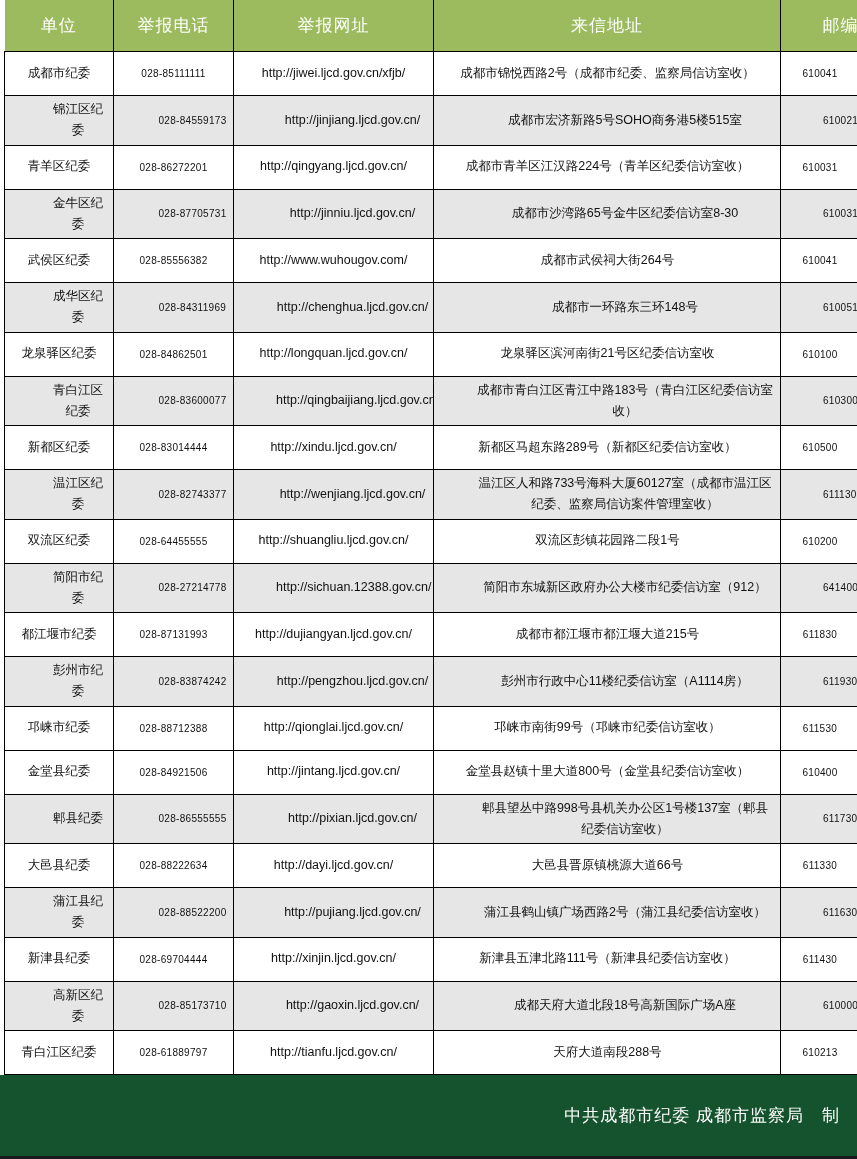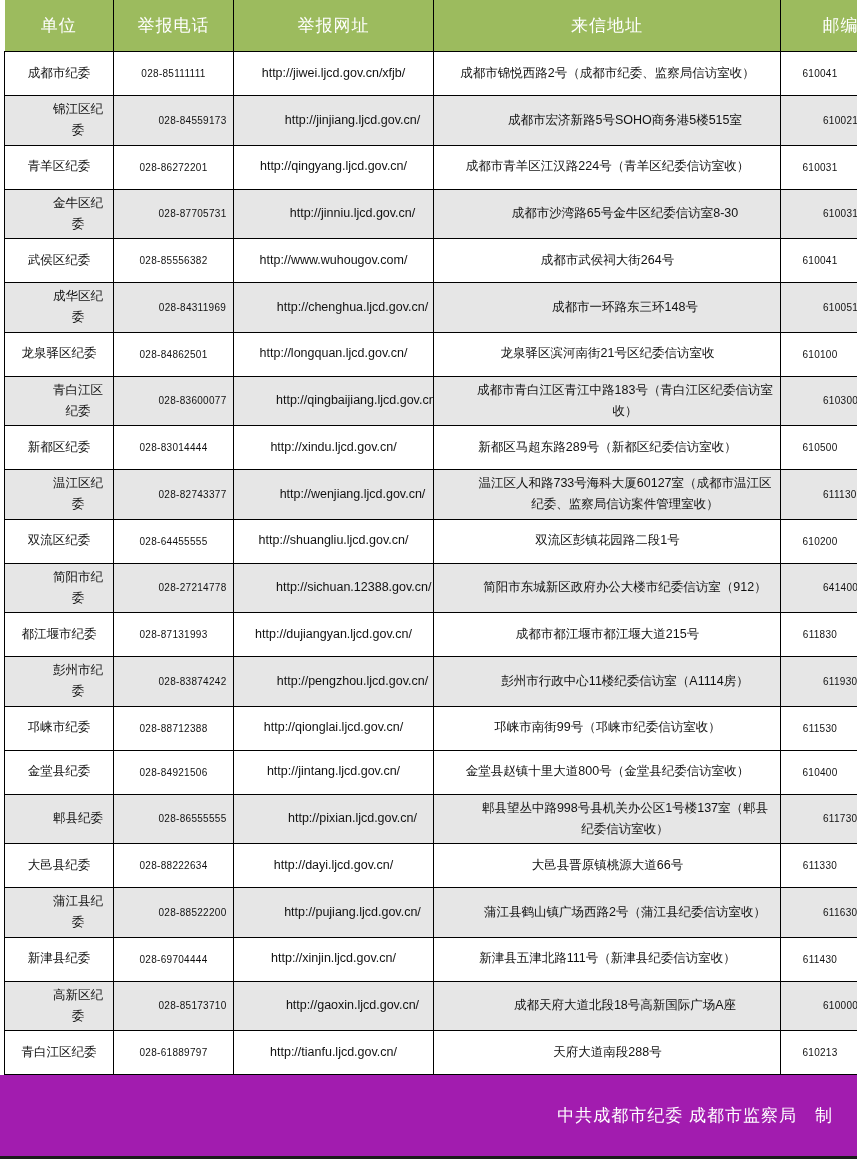--- a/index.html
+++ b/index.html
@@ -53,26 +53,26 @@
     line-height: 1.7;
     overflow: hidden;
   }
   tbody tr.alt td { background: #E6E6E6; padding-left: 42px; }
   tbody td.td-address { text-align: center; padding-left: 7px; padding-right: 6px; }
   tbody td.td-phone, tbody td.td-zip { font-size: 10px; letter-spacing: 0.3px; }
   tbody td.td-url { font-size: 12.5px; }
 
   .footer-bar {
     flex: 1 1 auto;
-    background: #a21caf;
+    background: #14532d;
     border-bottom: 3px solid #1b1b1b;
     display: flex;
     align-items: center;
     justify-content: flex-end;
-    padding-right: 24px;
+    padding-right: 17px;
     box-sizing: border-box;
     min-height: 42px;
   }
   .footer-credit {
     color: #ffffff;
     font-size: 17px;
     letter-spacing: 1px;
     white-space: pre;
   }
 </style>

